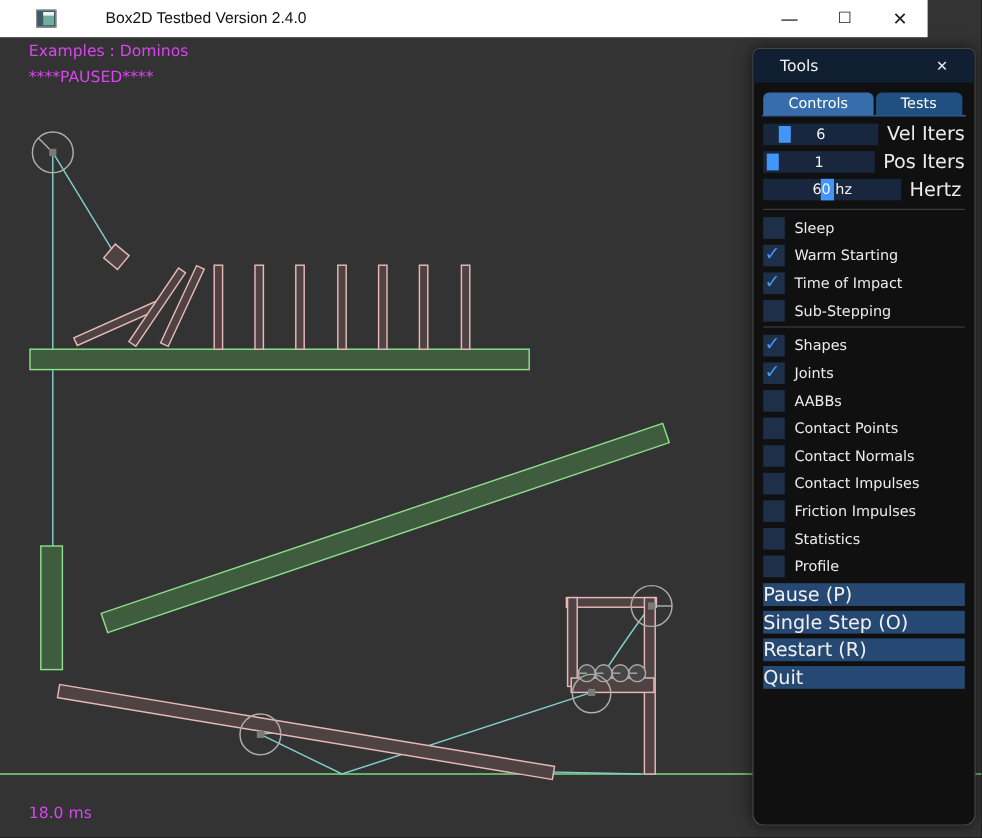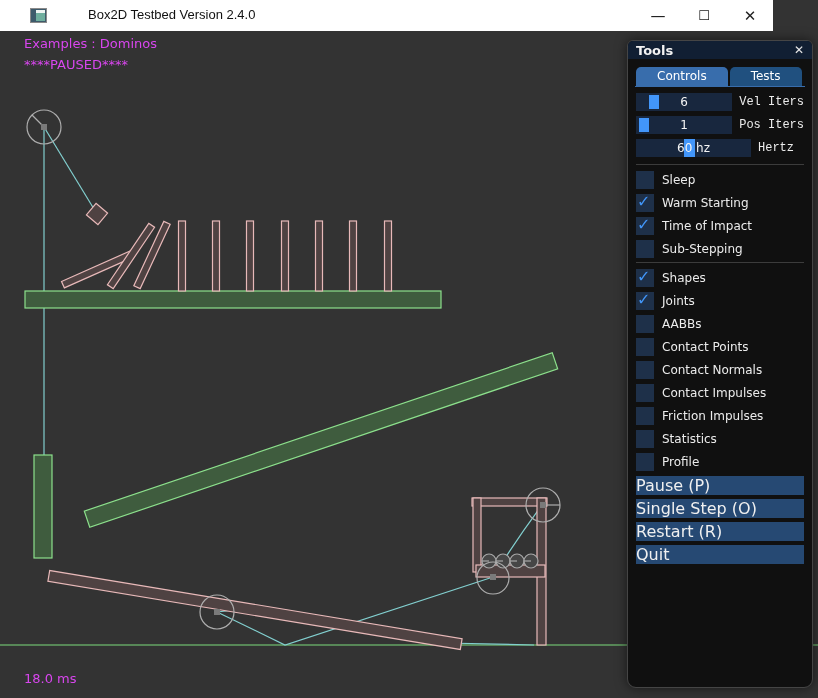--- a/index.html
+++ b/index.html
@@ -19,36 +19,36 @@
   
   .hud{position:absolute;left:24px;font-size:13px;color:#d946ef;z-index:5;}
   .hud-example{top:36px;}
   .hud-paused{top:57px;}
   .hud-ms{top:671px;}
   .scene{position:absolute;left:0;top:0;z-index:1;}
   
   .panel{position:absolute;left:627px;top:40px;width:186px;height:648px;background:#101010;z-index:20;
          border:1px solid #454545;box-sizing:border-box;border-radius:6px 6px 9px 9px;
          box-shadow:0 0 12px rgba(0,0,0,.55);color:#ececec;}
-  .panel-header{height:18px;background:#111f33;border-radius:5px 5px 0 0;display:flex;align-items:center;
-                padding:0 8px;font-size:13px;color:#f2f2f2;font-weight:bold;}
+  .panel-header{height:28px;background:#111f33;border-radius:5px 5px 0 0;display:flex;align-items:center;
+                padding:0 22px;font-size:13px;color:#f2f2f2;}
   .panel-header .spacer{flex:1;}
   .panel-close{font-size:12px;color:#e8e8e8;cursor:default;}
   .panel-body{padding:0 8px;}
   .tab-row{display:flex;margin-top:8px;border-bottom:1px solid #386dac;margin-left:-1px;margin-right:-1px;padding-left:1px;}
   .tab{height:19px;line-height:19px;padding:0 21px;font-size:12px;border-radius:5px 5px 0 0;margin-right:2px;color:#fff;}
   .tab.active{background:#386dac;}
   .tab.inactive{background:#20507f;}
   .slider-row{display:flex;margin-top:5px;height:18px;}
   .slider-row.first{margin-top:6px;}
   .track{position:relative;width:115px;height:18px;background:#18273e;}
   .grab{position:absolute;top:2px;bottom:2px;width:10px;background:#4296fa;}
   .grab.tall{top:0;bottom:0;width:11px;}
   .slider-val{position:absolute;left:0;top:0;width:100%;height:18px;line-height:18px;text-align:center;font-size:12px;color:#f4f4f4;}
-  .slider-label{margin-left:7px;line-height:18px;font-size:12px;white-space:nowrap;font-family:Liberation Mono, monospace;}
+  .slider-label{margin-left:7px;line-height:18px;font-size:16px;white-space:nowrap;}
   .sep{height:1px;background:#3c3c3c;margin-top:7px;}
   .sep2{margin-top:4px;}
   .check-row{display:flex;margin-top:5px;height:18px;}
   .check-row.first{margin-top:6px;}
   .checkbox{position:relative;width:18px;height:18px;background:#1e3049;}
   .checkbox .mark{display:none;position:absolute;left:1px;top:-2px;font-size:16px;font-weight:bold;color:#4296fa;}
   .check-row.checked .checkbox .mark{display:block;}
   .check-label{margin-left:8px;line-height:18px;font-size:12px;white-space:nowrap;}
   .btn{margin-top:4px;height:19px;line-height:19px;background:#264973;color:#f0f0f0;text-align:left;font-size:16px;}
   .btn.firstbtn{margin-top:5px;}

